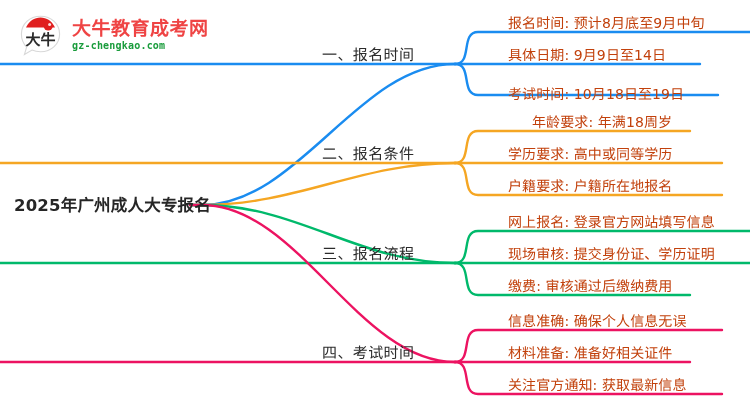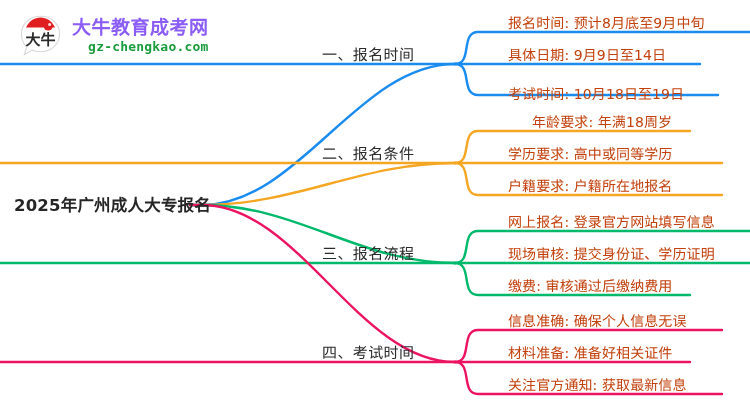--- a/index.html
+++ b/index.html
@@ -20,30 +20,29 @@
     display:flex;align-items:center;gap:9px;
   }
   #logo-mark{
     position:relative;width:45px;height:45px;flex:0 0 45px;
   }
   #logo-mark .bubble{
     position:absolute;left:0;top:0;width:45px;height:45px;
   }
   #logo-text{display:flex;flex-direction:column;justify-content:center;line-height:1;}
   #logo-title{
-    font-size:19px;font-weight:bold;color:#8b5cf6;
+    font-size:19px;font-weight:bold;color:#ef4444;
     letter-spacing:.5px;white-space:nowrap;
     font-family:"DejaVu Sans","Liberation Sans",sans-serif;
   }
   #logo-url{
     margin-top:3px;
-    font-size:13px;font-weight:bold;color:#1a9c3c;
+    font-size:10px;font-weight:bold;color:#1a9c3c;
     letter-spacing:.2px;white-space:nowrap;
     font-family:"DejaVu Sans Mono","Liberation Mono",monospace;
-    text-align:right;
   }
 
   
   #links{position:absolute;left:0;top:0;width:750px;height:410px;}
 
   
   .node-text{
     position:absolute;
     color:#2b2b2b;
     white-space:nowrap;

